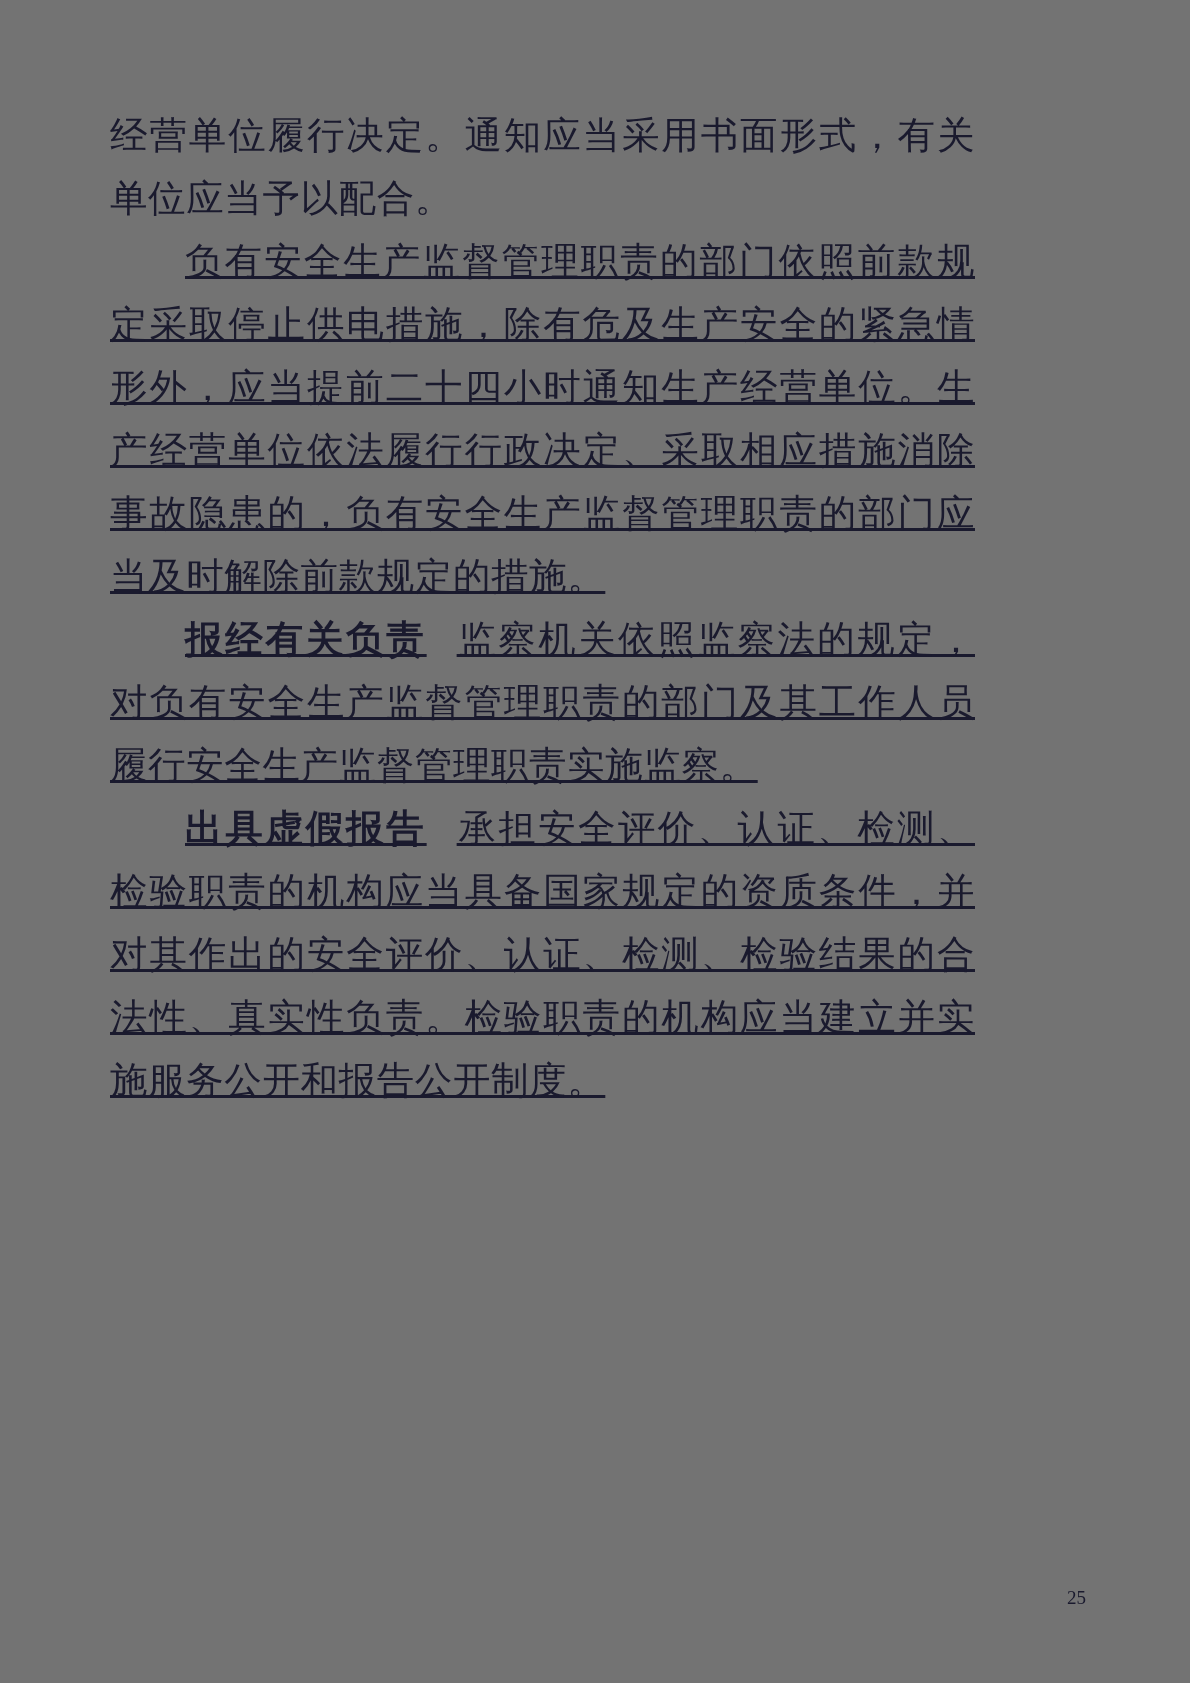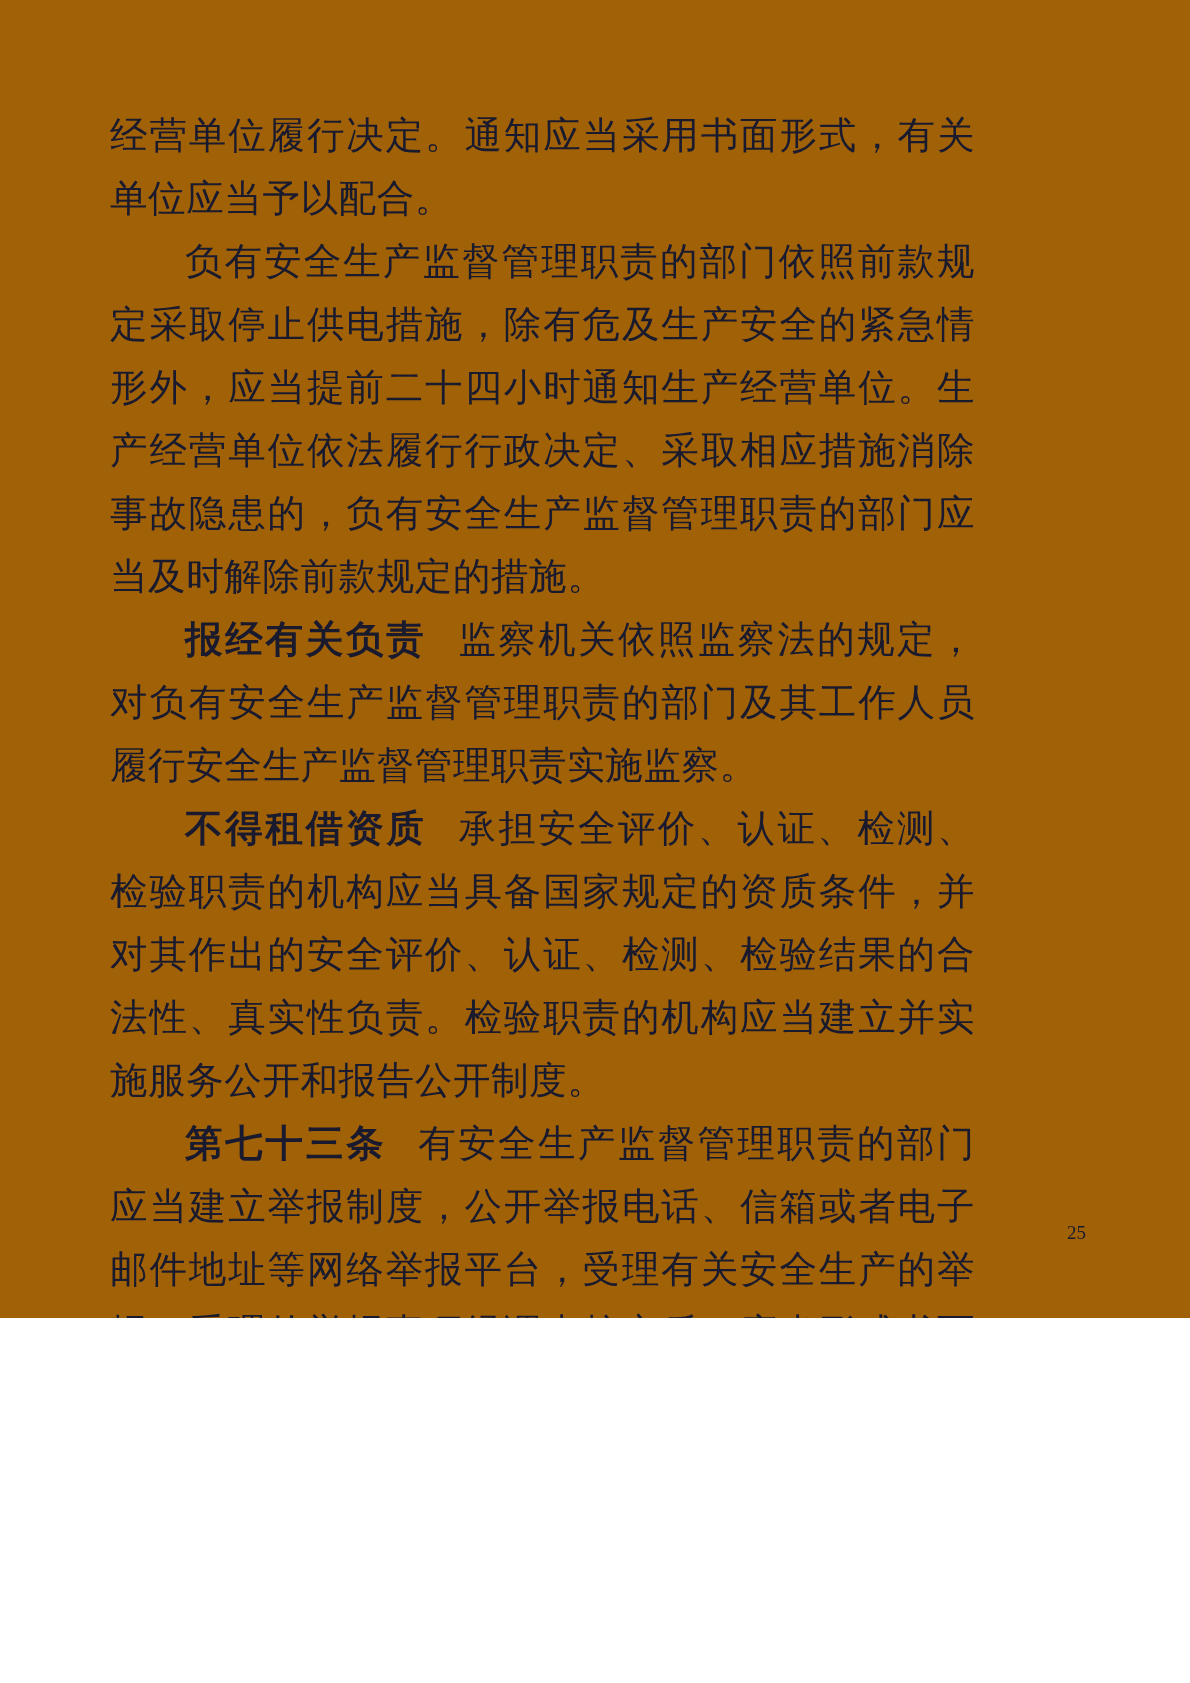--- a/index.html
+++ b/index.html
@@ -6,22 +6,22 @@
     margin: 0;
     padding: 0;
     background: #ffffff;
   }
   body {
     font-family: "Liberation Serif", "DejaVu Serif", serif;
   }
   .page {
     position: relative;
     width: 1190px;
-    height: 1318px;
-    background: #a16207;
+    height: 1683px;
+    background: #737373;
     box-sizing: border-box;
     overflow: hidden;
   }
   .content {
     position: absolute;
     left: 110px;
     top: 104px;
     width: 865px;
   }
   .para {
@@ -29,20 +29,21 @@
     line-height: 63px;
     color: #1a1a2e;
     text-align: justify;
     text-justify: inter-ideograph;
     letter-spacing: 0.6px;
     margin: 0 0 0 0;
     word-break: break-all;
   }
   .para + .para {
     margin-top: 0px;
+    text-decoration: underline;
   }
   .indent {
     text-indent: 75px;
   }
   .art-label {
     font-weight: bold;
     letter-spacing: 1px;
   }
   .gap {
     display: inline-block;
@@ -71,25 +72,22 @@
 
     <p class="para indent">
       <span>负有安全生产监督管理职责的部门依照前款规定采取停止供电措施，除有危及生产安全的紧急情形外，应当提前二十四小时通知生产经营单位。生产经营单位依法履行行政决定、采取相应措施消除事故隐患的，负有安全生产监督管理职责的部门应当及时解除前款规定的措施。</span>
     </p>
 
     <p class="para indent">
       <span class="art-label">报经有关负责</span><span class="gap"></span><span>监察机关依照监察法的规定，对负有安全生产监督管理职责的部门及其工作人员履行安全生产监督管理职责实施监察。</span>
     </p>
 
     <p class="para indent">
-      <span class="art-label">不得租借资质</span><span class="gap"></span><span>承担安全评价、认证、检测、检验职责的机构应当具备国家规定的资质条件，并对其作出的安全评价、认证、检测、检验结果的合法性、真实性负责。检验职责的机构应当建立并实施服务公开和报告公开制度。</span>
+      <span class="art-label">出具虚假报告</span><span class="gap"></span><span>承担安全评价、认证、检测、检验职责的机构应当具备国家规定的资质条件，并对其作出的安全评价、认证、检测、检验结果的合法性、真实性负责。检验职责的机构应当建立并实施服务公开和报告公开制度。</span>
     </p>
 
 
-    <p class="para indent">
-      <span class="art-label">第七十三条</span><span class="gap"></span><span>有安全生产监督管理职责的部门应当建立举报制度，公开举报电话、信箱或者电子邮件地址等网络举报平台，受理有关安全生产的举报；受理的举报事项经调查核实后，应当形成书面材料；需要落实整改措施的，报经有关负责</span>
-    </p>
 
   </div>
 
   <div class="page-number">25</div>
 
 </div>
 
 </body></html>

